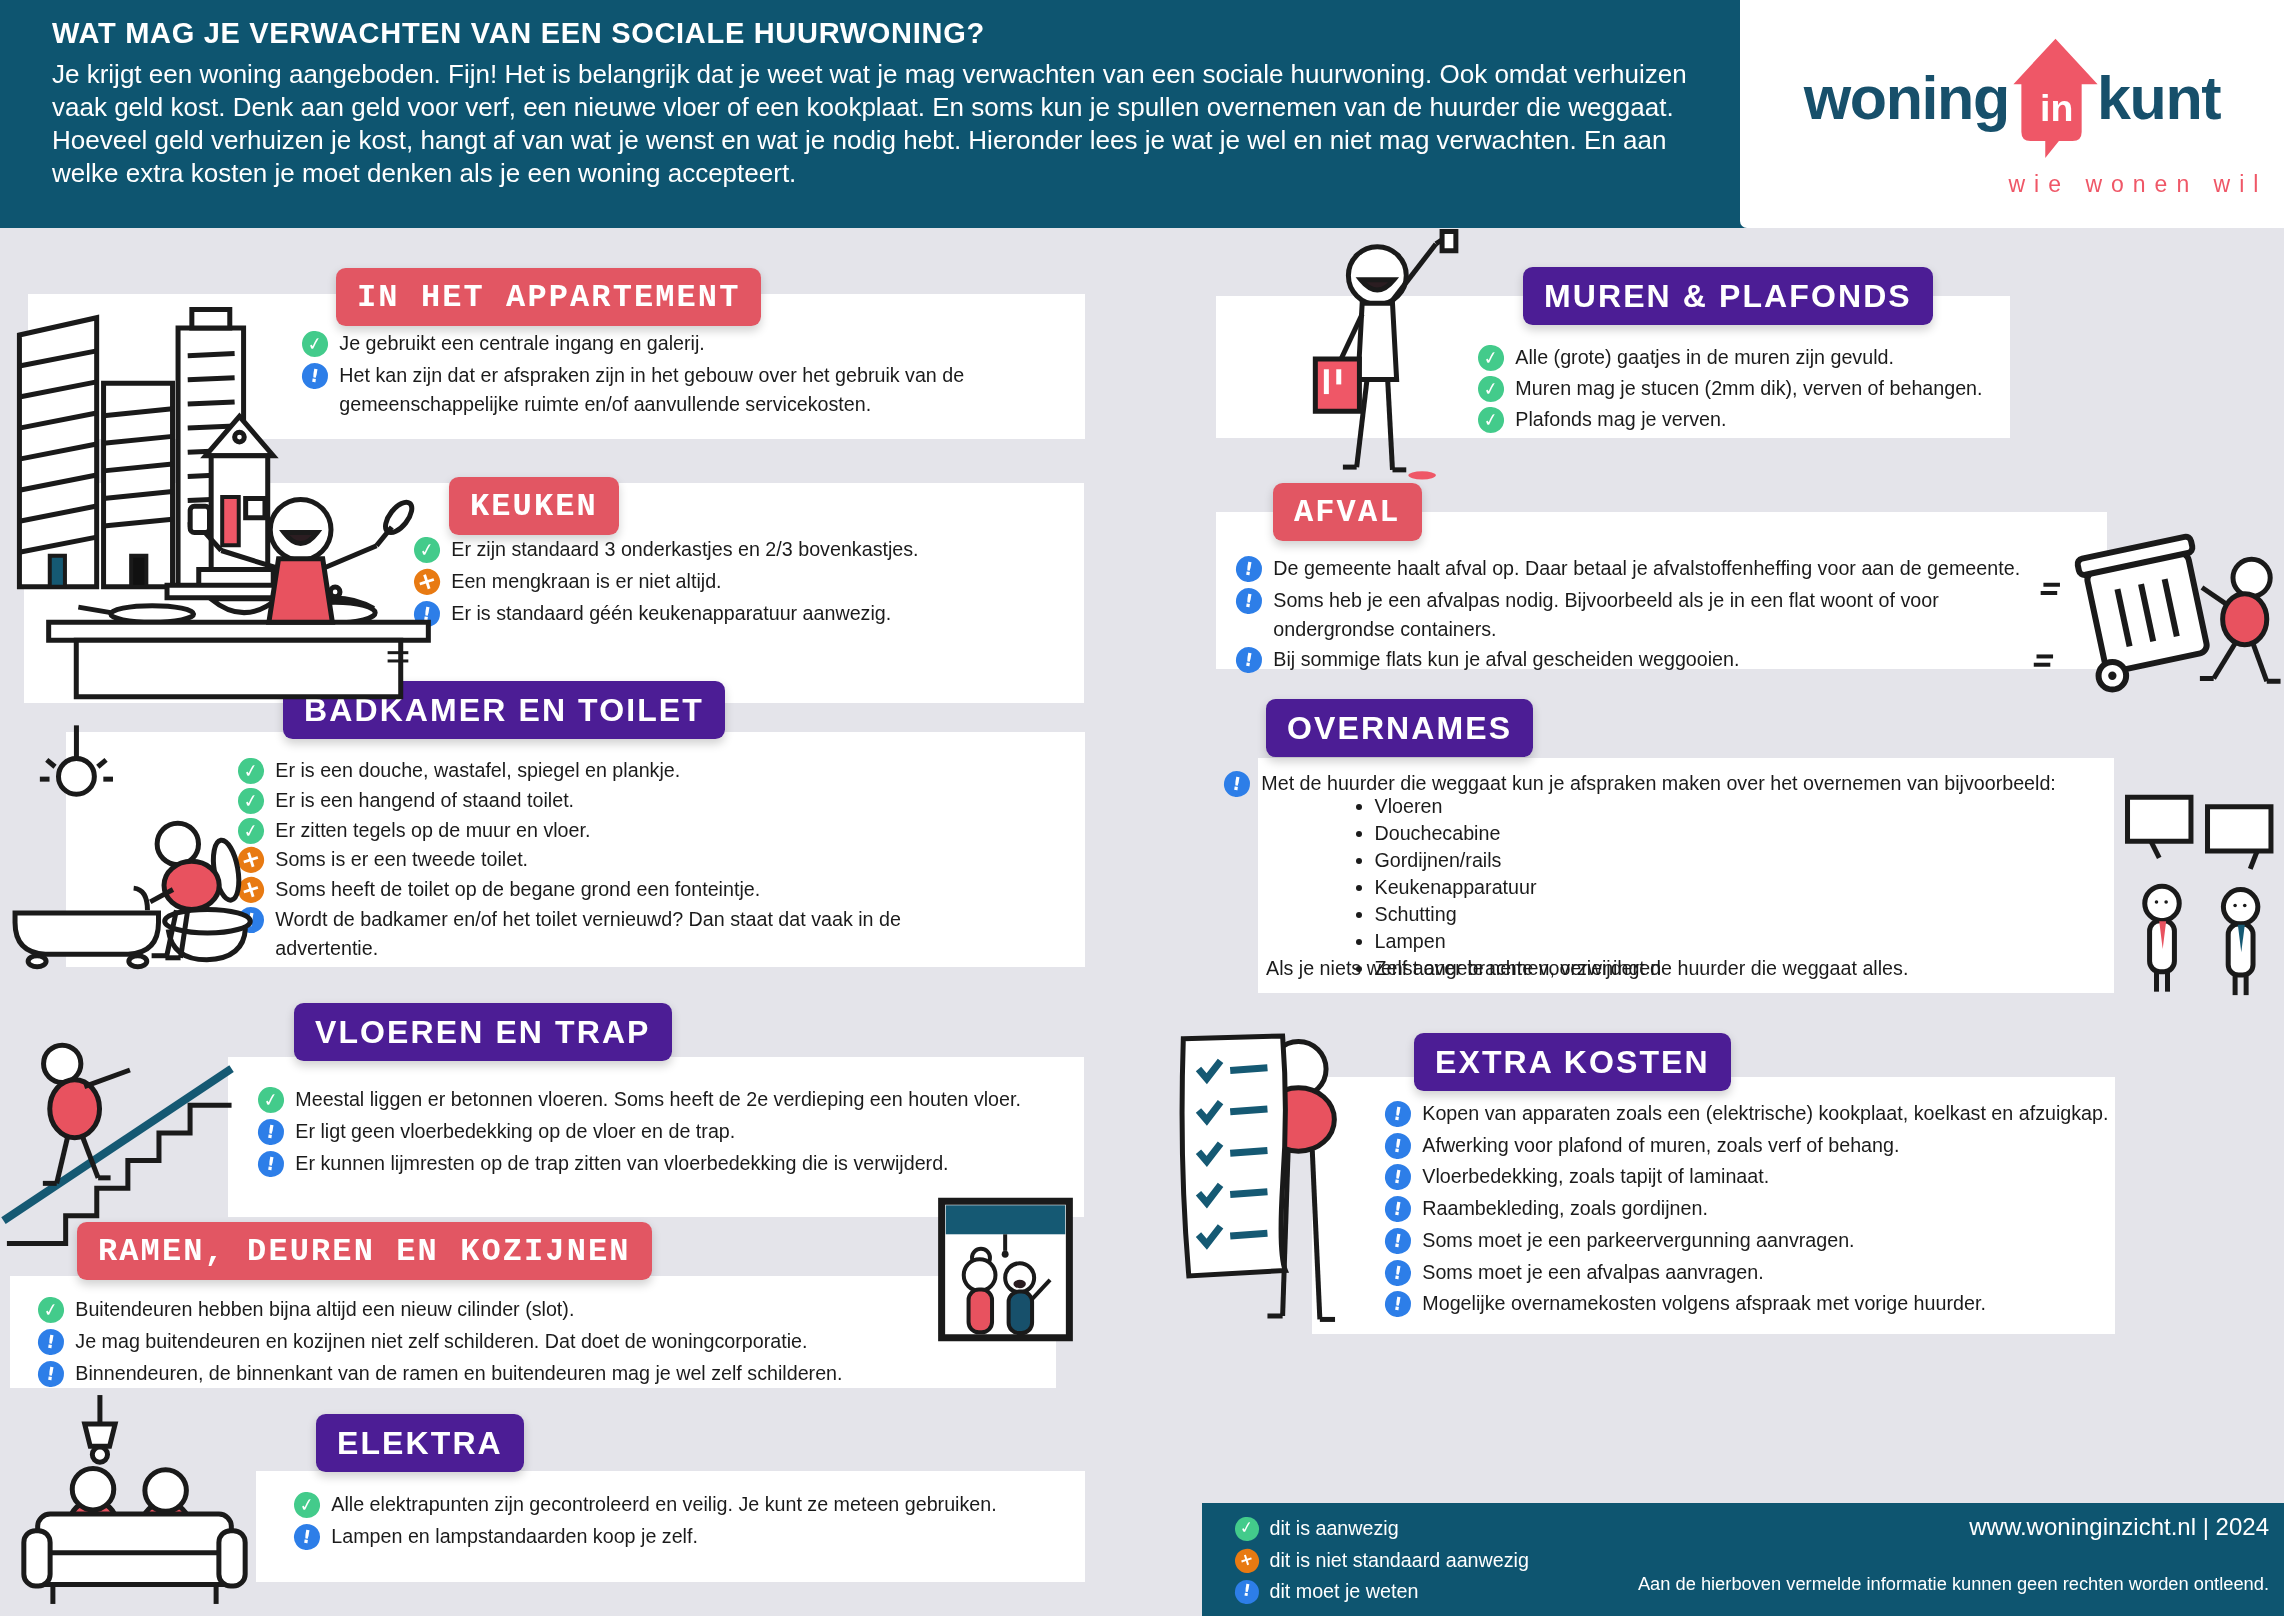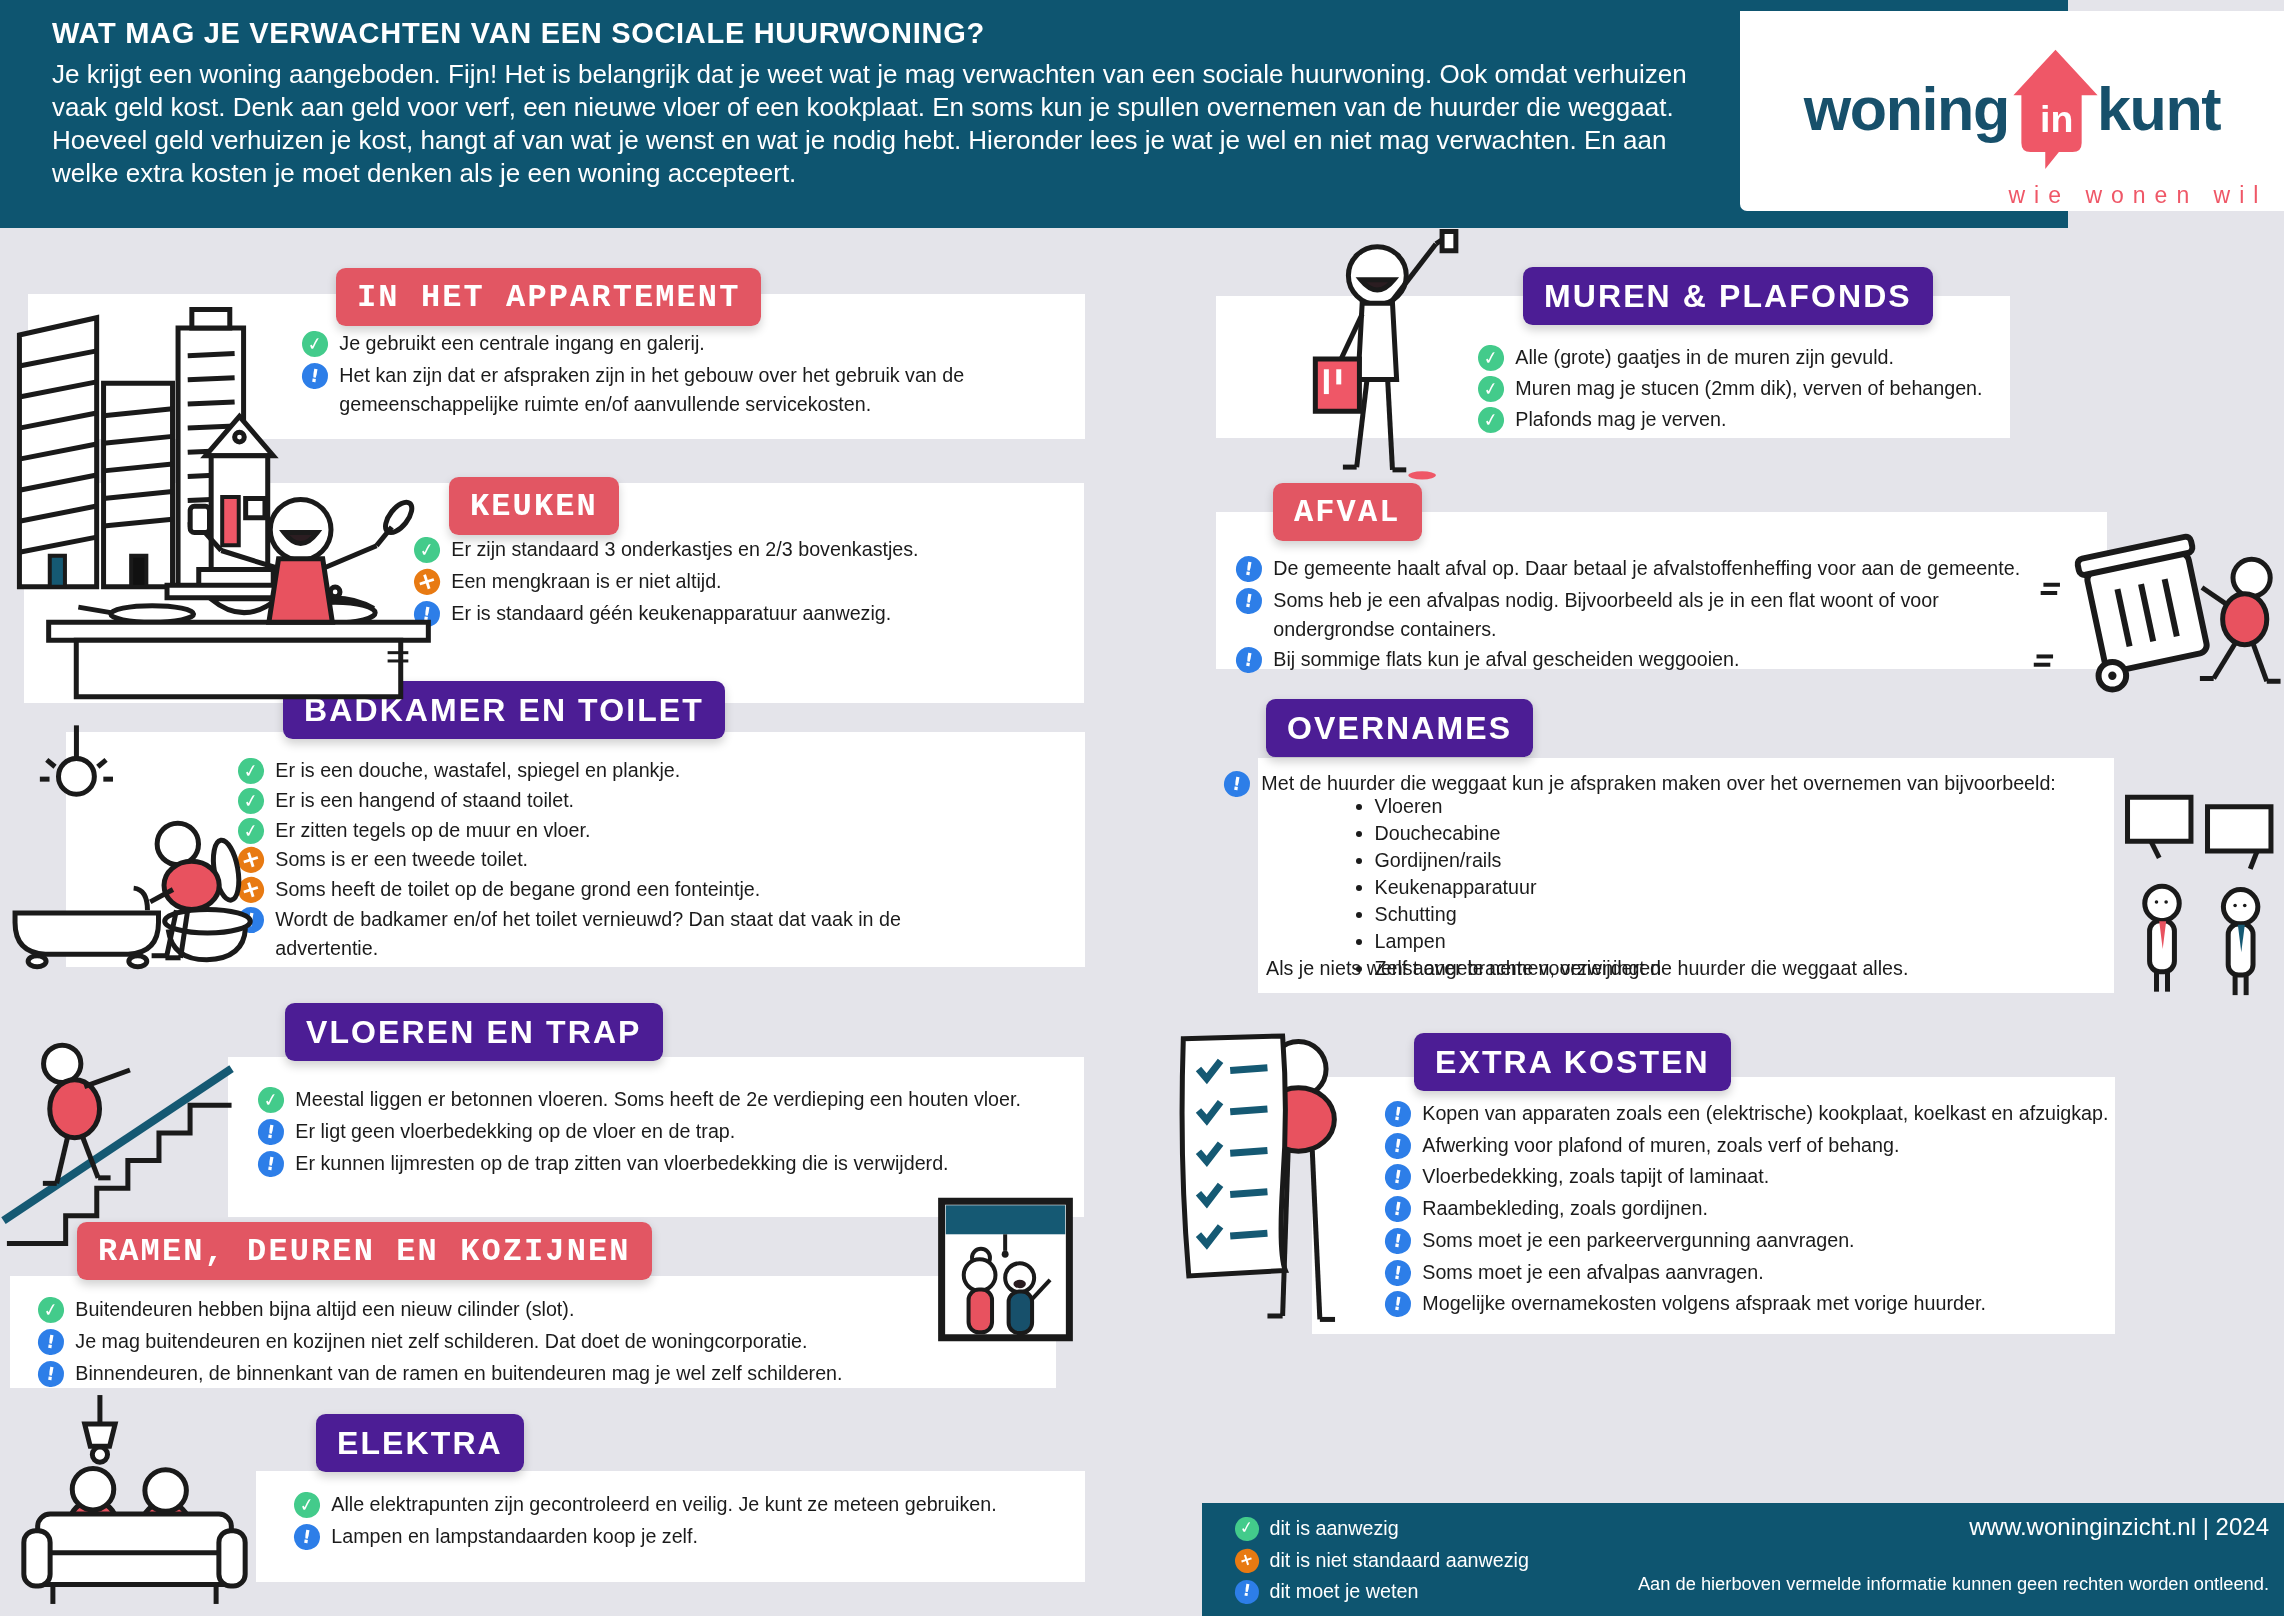--- a/index.html
+++ b/index.html
@@ -4,22 +4,22 @@
 <style>
   html,body{margin:0;padding:0;}
   body{width:2284px;height:1616px;position:relative;background:#e4e4ea;
        font-family:"Liberation Sans",sans-serif;color:#1b1b1b;overflow:hidden;}
   
   .header{position:absolute;left:0;top:0;width:2068px;height:228px;background:#0e5570;}
   .header .title{position:absolute;left:52px;top:16.6px;color:#fff;font-size:29px;
        font-weight:bold;letter-spacing:0.7px;white-space:nowrap;}
   .header .intro{position:absolute;left:52px;top:58px;width:1664px;color:#fff;
        font-size:26px;line-height:33px;}
-  .logo-panel{position:absolute;left:1740px;top:0;width:544px;height:200px;
-       background:#fff;border-radius:0 0 0 7px;margin-top:11px;}
+  .logo-panel{position:absolute;left:1740px;top:0;width:544px;height:228px;
+       background:#fff;border-radius:0 0 0 7px;}
   .logo-row{position:absolute;left:0;top:36px;width:544px;display:flex;
        justify-content:center;align-items:center;}
   .logo-word{font-size:61px;font-weight:bold;color:#17506b;letter-spacing:-1.4px;}
   .logo-house{width:91px;height:123px;margin:0 -4.1px 0 1.4px;}
   .logo-tagline{position:absolute;right:16.6px;top:171px;color:#ef5767;font-size:23px;
        letter-spacing:9px;white-space:nowrap;}
   
   .card{position:absolute;background:#fff;}
   .badge{position:absolute;height:58px;display:inline-flex;align-items:center;
        padding:0 21px;border-radius:9.7px;color:#fff;font-weight:bold;font-size:32px;
@@ -79,21 +79,21 @@
 <div class="card" style="left:256px;top:1471px;width:829px;height:111px"></div>
 
 <div class="card" style="left:1216px;top:296px;width:794px;height:142px"></div>
 <div class="card" style="left:1216px;top:512px;width:891px;height:157px"></div>
 <div class="card" style="left:1258px;top:758px;width:856px;height:235px"></div>
 <div class="card" style="left:1312px;top:1077px;width:803px;height:257px"></div>
 
 <div class="badge red" style="left:336px;top:268px">IN HET APPARTEMENT</div>
 <div class="badge red" style="left:449px;top:477px">KEUKEN</div>
 <div class="badge teal" style="left:283px;top:681px">BADKAMER EN TOILET</div>
-<div class="badge teal" style="left:285px;top:1003px">VLOEREN EN TRAP</div>
+<div class="badge teal" style="left:294px;top:1003px">VLOEREN EN TRAP</div>
 <div class="badge red" style="left:77px;top:1222px">RAMEN, DEUREN EN KOZIJNEN</div>
 <div class="badge teal" style="left:316px;top:1414px">ELEKTRA</div>
 <div class="badge teal" style="left:1523px;top:267px">MUREN &amp; PLAFONDS</div>
 <div class="badge red" style="left:1273px;top:483px">AFVAL</div>
 <div class="badge teal" style="left:1266px;top:699px">OVERNAMES</div>
 <div class="badge teal" style="left:1414px;top:1033px">EXTRA KOSTEN</div>
 
 <div class="item" style="left:302px;top:329px">
   <span class="ic check">✓</span>
   <span>Je gebruikt een centrale ingang en galerij.</span>

